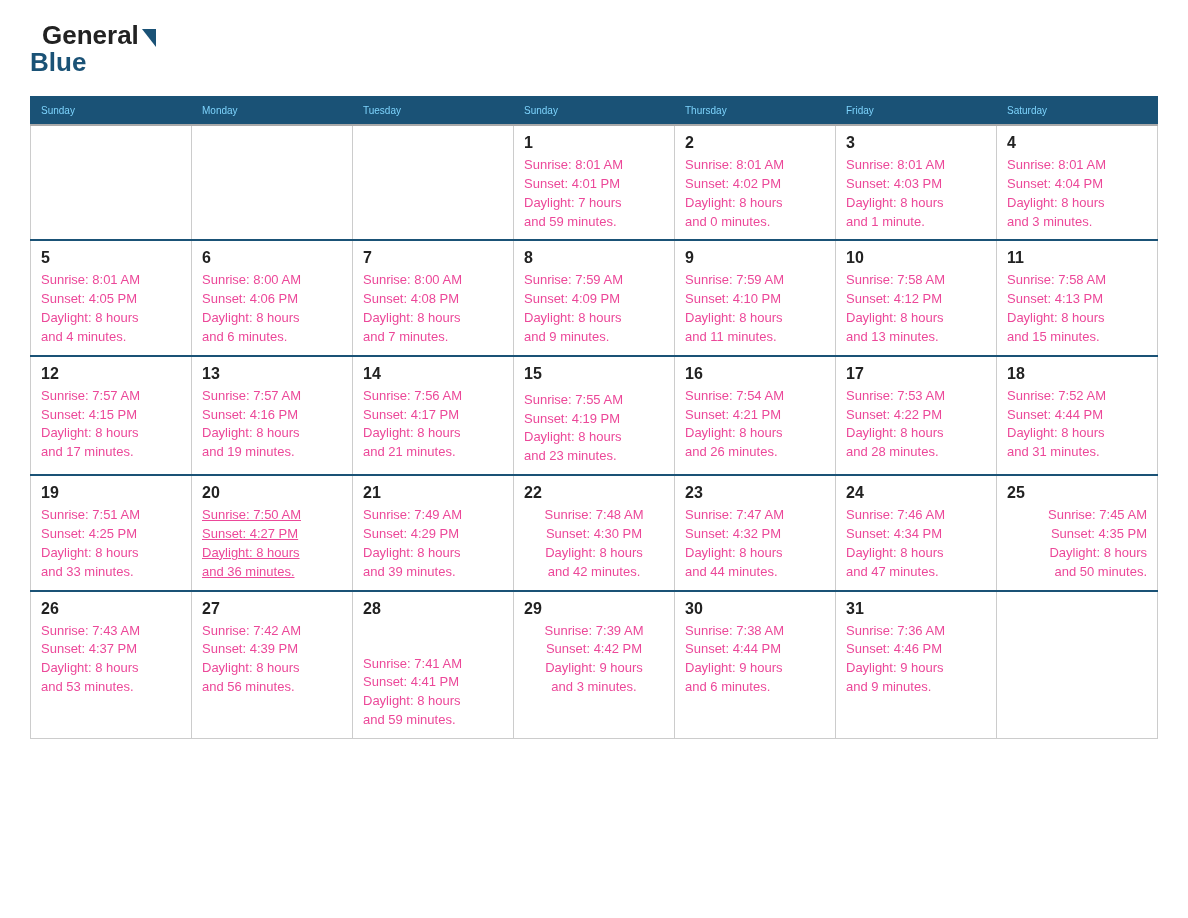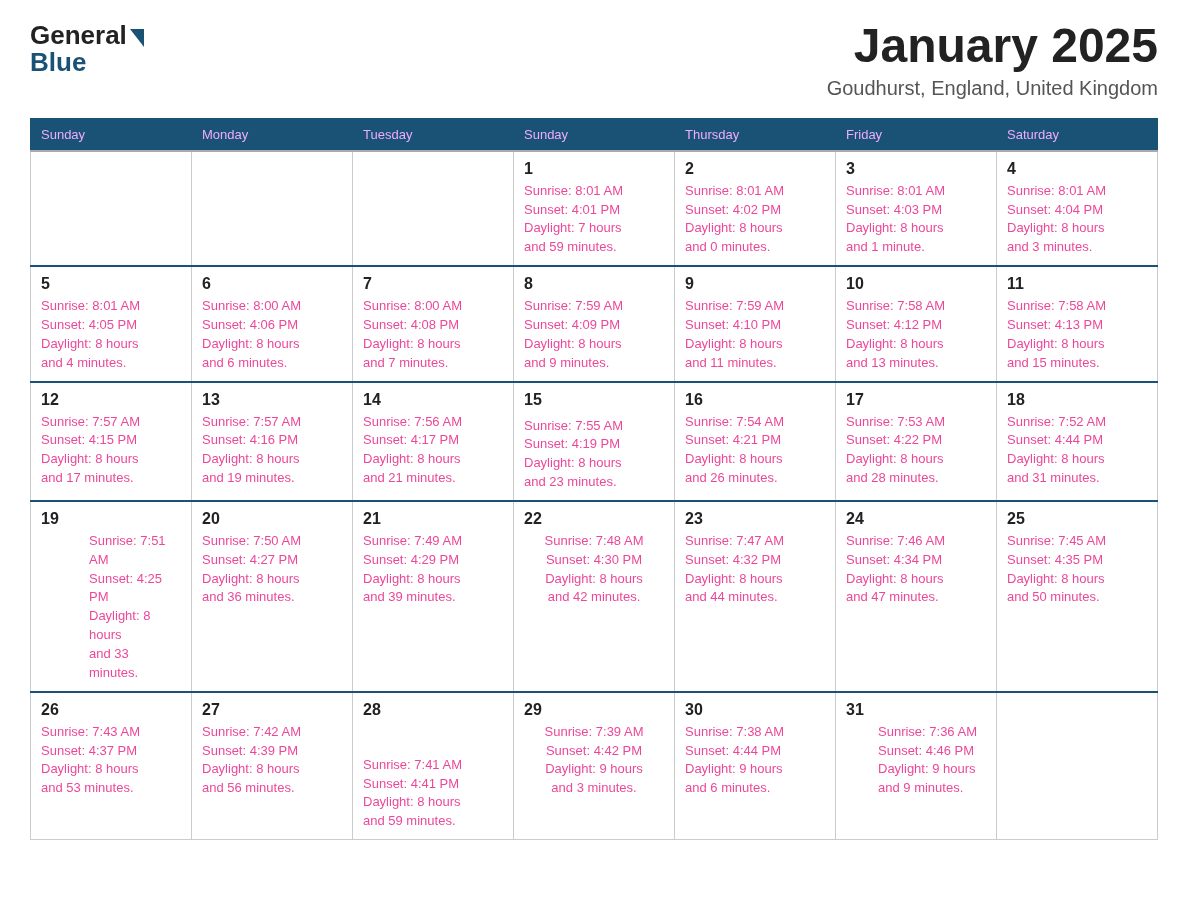--- a/index.html
+++ b/index.html
@@ -17,20 +17,21 @@
       margin-bottom: 18px;
     }
     .logo {
       display: flex;
       flex-direction: column;
       align-items: flex-start;
     }
     .logo-top {
       display: flex;
       align-items: center;
+      margin-left: 12px;
     }
     .logo-general {
       font-size: 26px;
       font-weight: bold;
       color: #222;
     }
     .logo-arrow {
       width: 0;
       height: 0;
       border-left: 14px solid transparent;
@@ -60,22 +61,22 @@
       color: #555;
       margin-top: 4px;
     }
     .calendar {
       width: 100%;
       border-collapse: collapse;
       border: 1px solid #aaa;
     }
     .calendar th {
       background-color: #1a5276;
-      color: #f0abfc;
-      font-size: 13px;
+      color: #7dd3fc;
+      font-size: 10px;
       font-weight: normal;
       padding: 8px 10px;
       text-align: left;
       border: 1px solid #1a5276;
     }
     .calendar td {
       vertical-align: top;
       padding: 8px 10px;
       border: 1px solid #ccc;
       width: 14.28%;
@@ -107,24 +108,20 @@
 </head>
 <body>
 
 <div class="header">
   <div class="logo">
     <div class="logo-top">
       <span class="logo-general">General</span>
       <div class="logo-arrow"></div>
     </div>
     <span class="logo-blue">Blue</span>
-  </div>
-  <div class="title-block">
-    <h1>January 2025</h1>
-    <h2>Goudhurst, England, United Kingdom</h2>
   </div>
 </div>
 
 <table class="calendar">
   <thead>
     <tr>
       <th>Sunday</th>
       <th>Monday</th>
       <th>Tuesday</th>
       <th>Sunday</th>
@@ -265,28 +262,28 @@
           <div class="day-number">18</div>
           <div class="day-info" style="white-space: pre-line;">Sunrise: 7:52 AM
 Sunset: 4:44 PM
 Daylight: 8 hours
 and 31 minutes.</div>
         </td>
       </tr>
       <tr class="week-row">
         <td>
           <div class="day-number">19</div>
-          <div class="day-info" style="white-space: pre-line; margin-left: 48px;">Sunrise: 7:51 AM
+          <div class="day-info" style="white-space: pre-line;">Sunrise: 7:51 AM
 Sunset: 4:25 PM
 Daylight: 8 hours
 and 33 minutes.</div>
         </td>
         <td>
           <div class="day-number">20</div>
-          <div class="day-info" style="white-space: pre-line;">Sunrise: 7:50 AM
+          <div class="day-info" style="white-space: pre-line; text-decoration: underline;">Sunrise: 7:50 AM
 Sunset: 4:27 PM
 Daylight: 8 hours
 and 36 minutes.</div>
         </td>
         <td>
           <div class="day-number">21</div>
           <div class="day-info" style="white-space: pre-line;">Sunrise: 7:49 AM
 Sunset: 4:29 PM
 Daylight: 8 hours
 and 39 minutes.</div>
@@ -307,21 +304,21 @@
         </td>
         <td>
           <div class="day-number">24</div>
           <div class="day-info" style="white-space: pre-line;">Sunrise: 7:46 AM
 Sunset: 4:34 PM
 Daylight: 8 hours
 and 47 minutes.</div>
         </td>
         <td>
           <div class="day-number">25</div>
-          <div class="day-info" style="white-space: pre-line;">Sunrise: 7:45 AM
+          <div class="day-info" style="white-space: pre-line; text-align: right;">Sunrise: 7:45 AM
 Sunset: 4:35 PM
 Daylight: 8 hours
 and 50 minutes.</div>
         </td>
       </tr>
       <tr class="week-row">
         <td>
           <div class="day-number">26</div>
           <div class="day-info" style="white-space: pre-line;">Sunrise: 7:43 AM
 Sunset: 4:37 PM
@@ -351,21 +348,21 @@
         </td>
         <td>
           <div class="day-number">30</div>
           <div class="day-info" style="white-space: pre-line;">Sunrise: 7:38 AM
 Sunset: 4:44 PM
 Daylight: 9 hours
 and 6 minutes.</div>
         </td>
         <td>
           <div class="day-number">31</div>
-          <div class="day-info" style="white-space: pre-line; margin-left: 32px;">Sunrise: 7:36 AM
+          <div class="day-info" style="white-space: pre-line;">Sunrise: 7:36 AM
 Sunset: 4:46 PM
 Daylight: 9 hours
 and 9 minutes.</div>
         </td>
         <td class="empty-cell"></td>
       </tr>
     </tbody>
 </table>
 
 </body></html>

